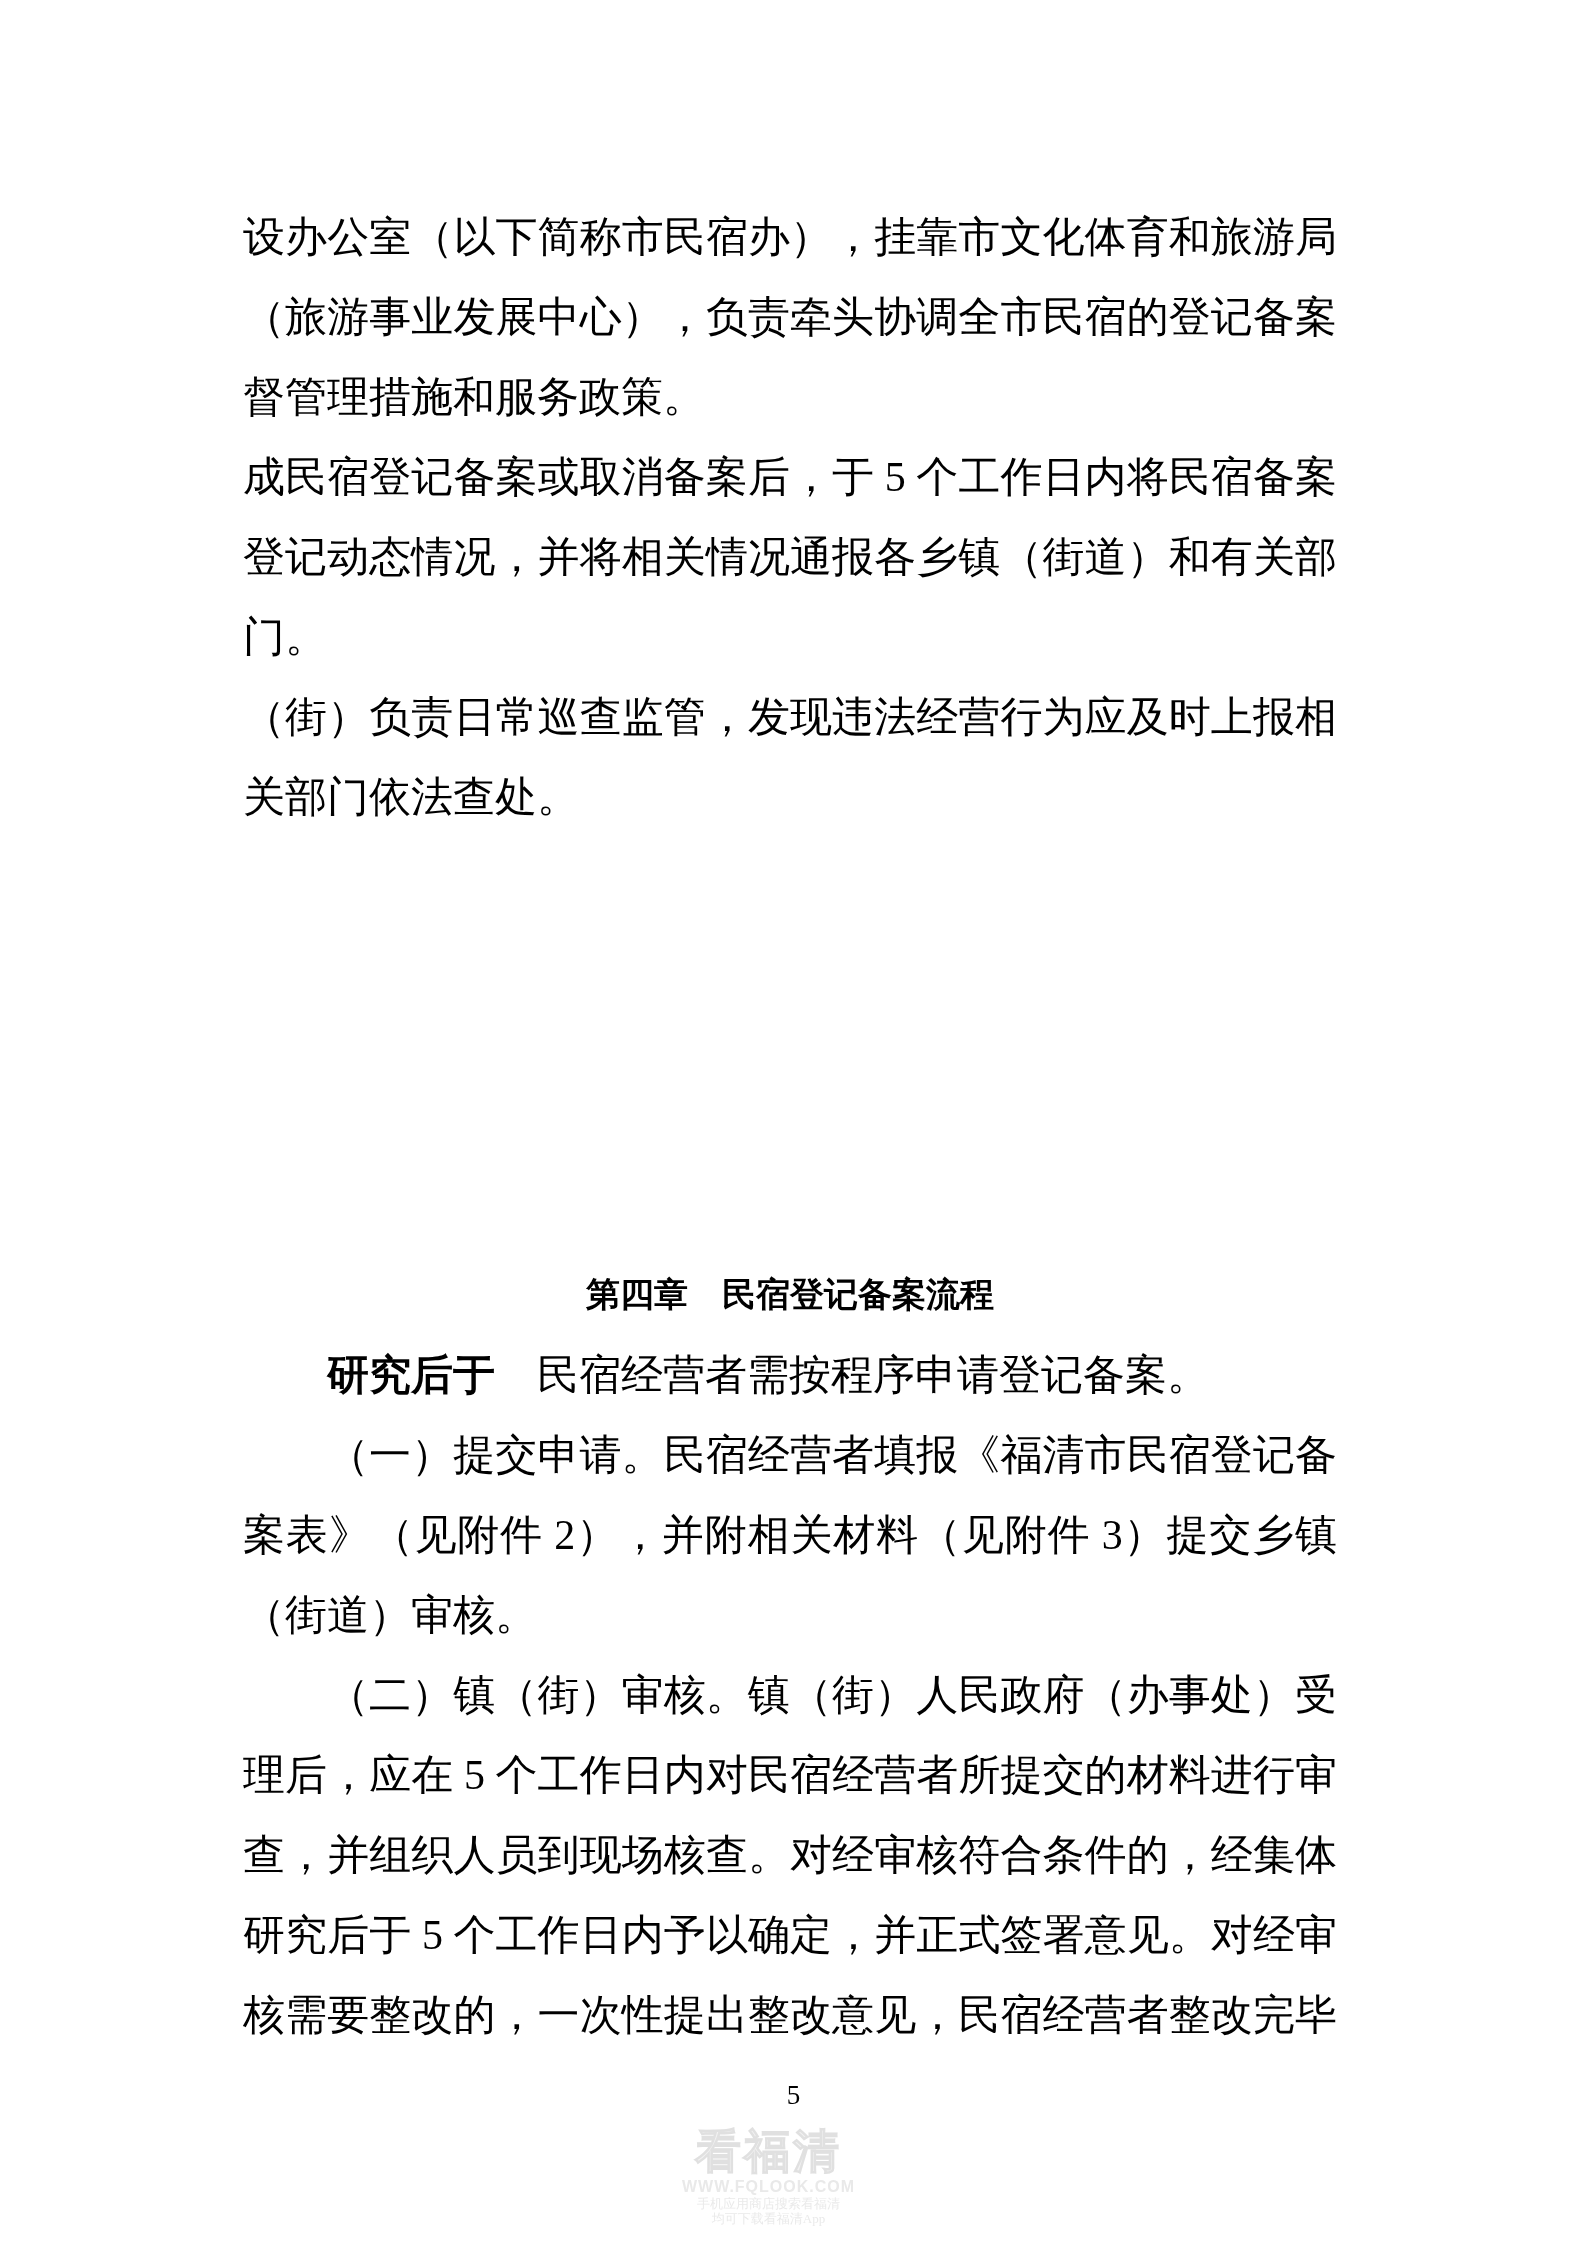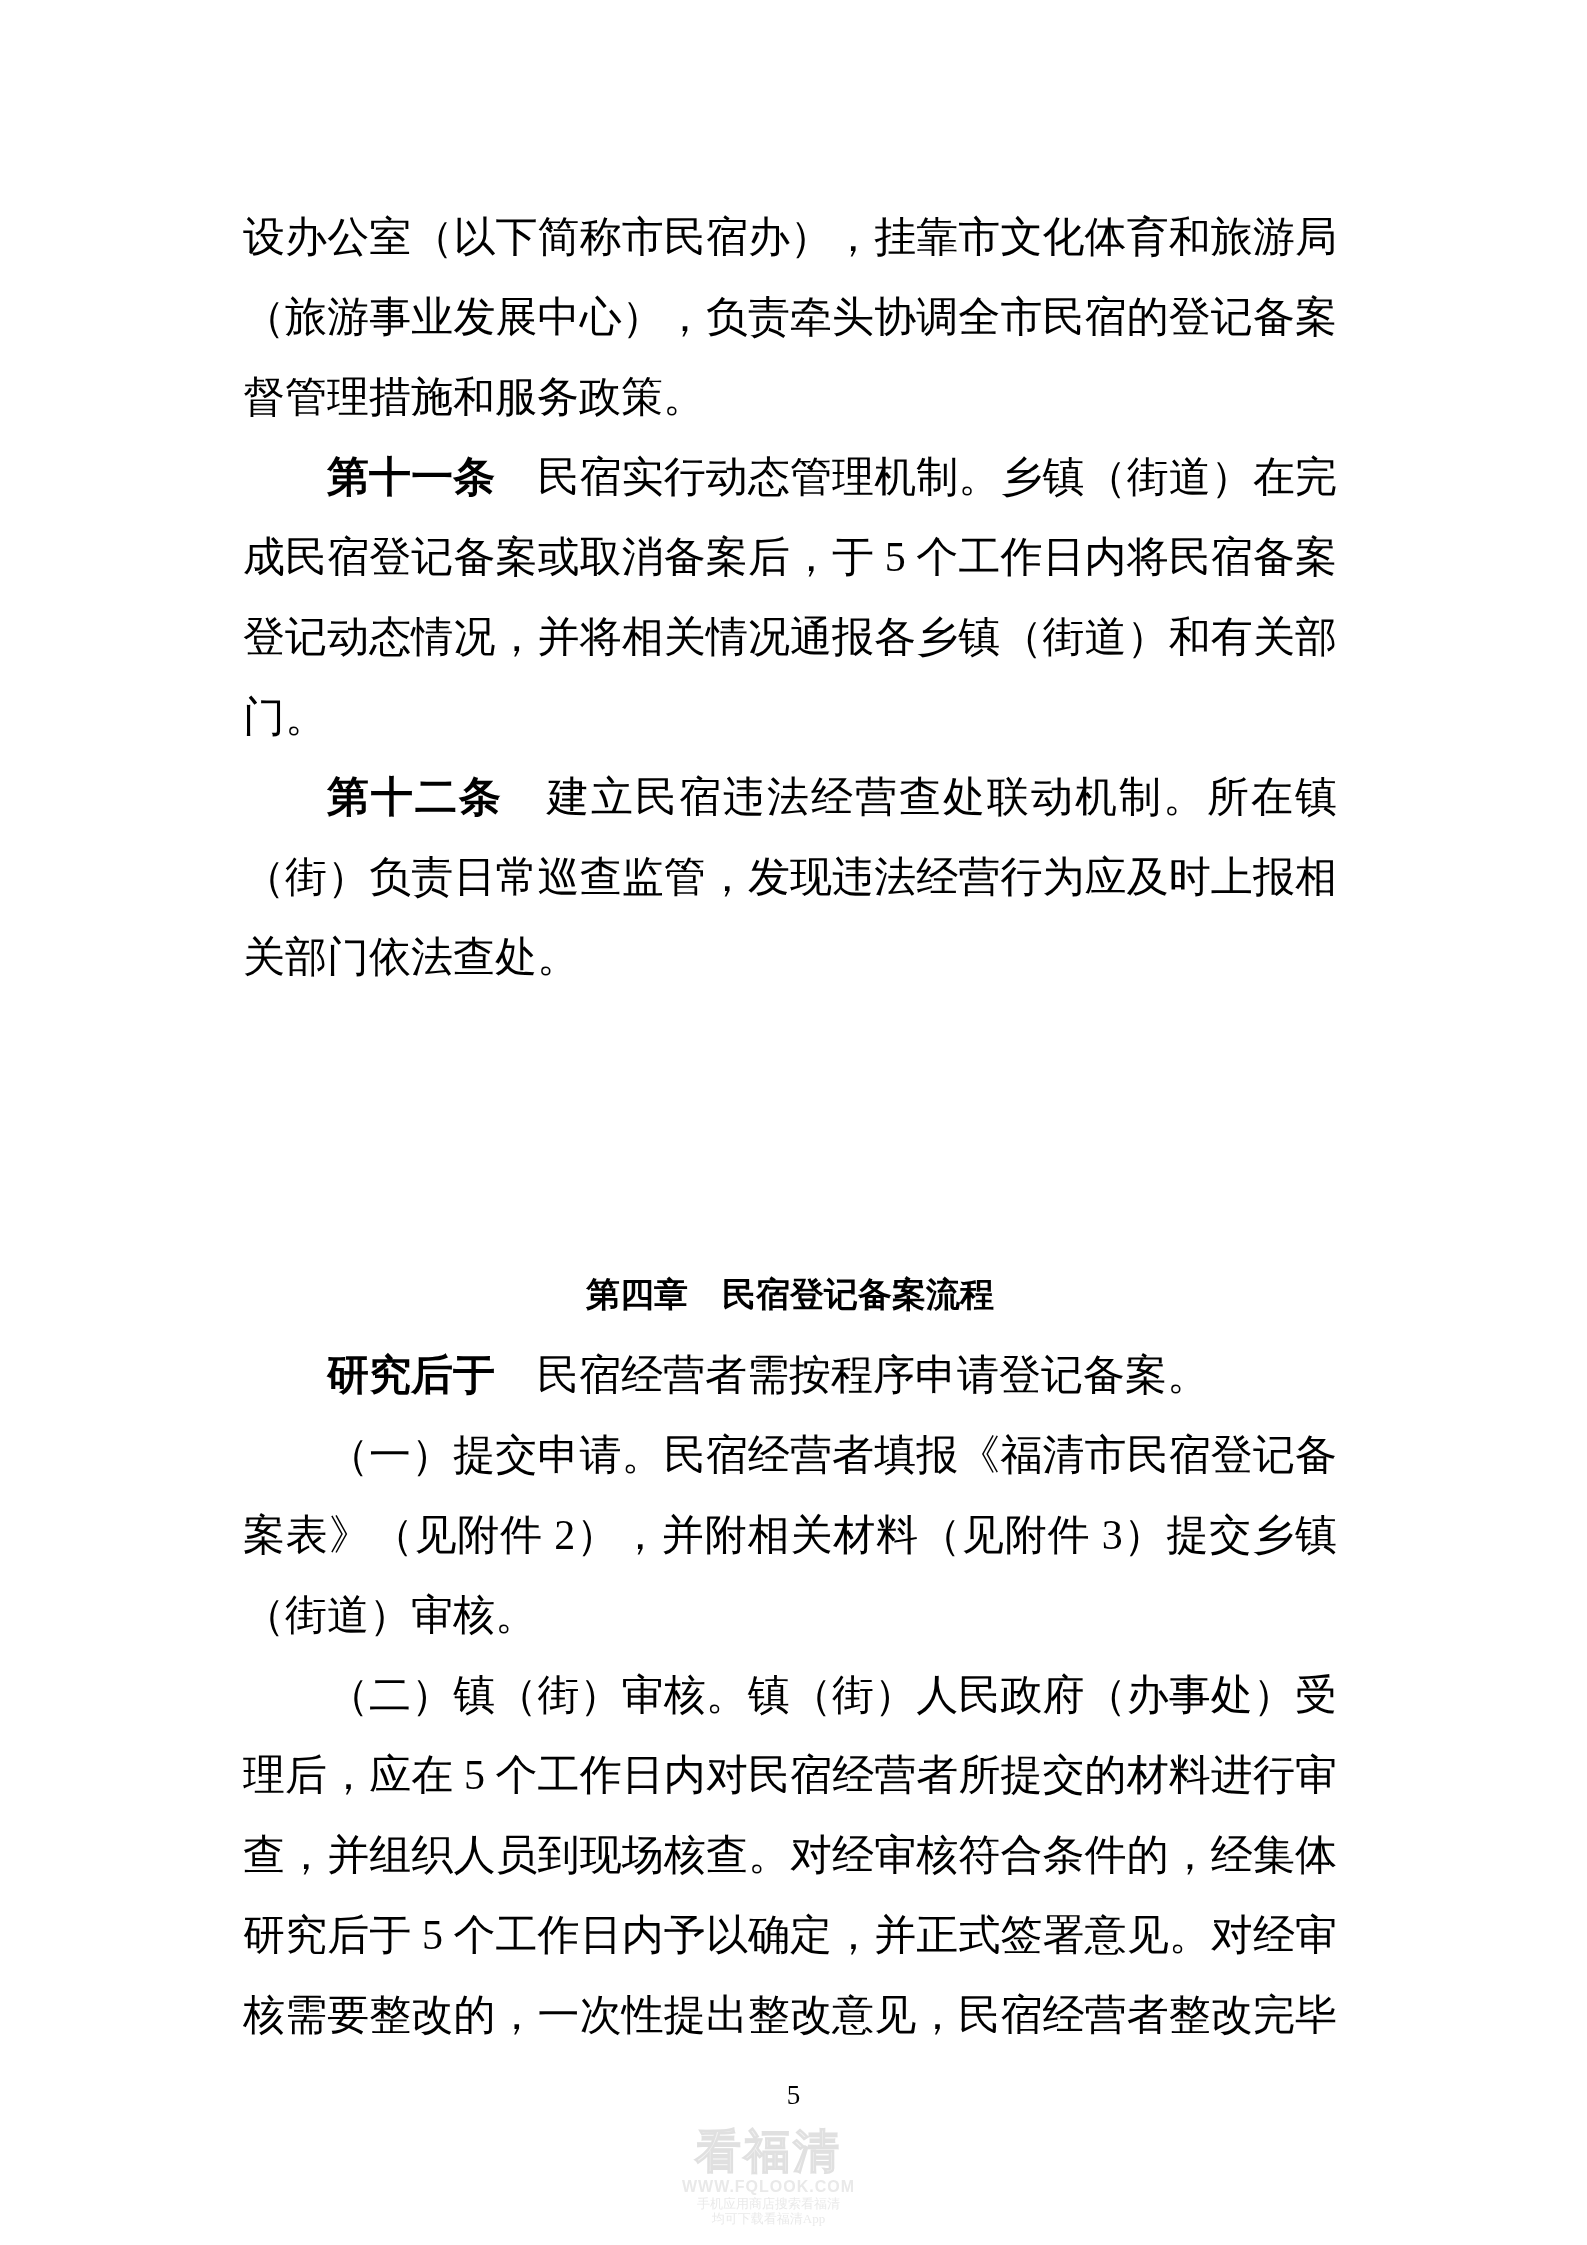--- a/index.html
+++ b/index.html
@@ -97,25 +97,23 @@
 </style>
 </head>
 <body>
 
 <div class="page">
 
   <div id="block-a" class="text-block">
       <div class="line justify">设办公室（以下简称市民宿办），挂靠市文化体育和旅游局</div>
       <div class="line justify">（旅游事业发展中心），负责牵头协调全市民宿的登记备案</div>
       <div class="line">督管理措施和服务政策。</div>
-      <div class="line indent justify"><span class="art-label">第十一条</span>　民宿实行动态管理机制。乡镇（街道）在完</div>
       <div class="line justify">成民宿登记备案或取消备案后，于 5 个工作日内将民宿备案</div>
       <div class="line justify">登记动态情况，并将相关情况通报各乡镇（街道）和有关部</div>
       <div class="line">门。</div>
-      <div class="line indent justify"><span class="art-label">第十二条</span>　建立民宿违法经营查处联动机制。所在镇</div>
       <div class="line justify">（街）负责日常巡查监管，发现违法经营行为应及时上报相</div>
       <div class="line">关部门依法查处。</div>
     </div>
 
   <div class="chapter-heading">第四章　民宿登记备案流程</div>
 
   <div id="block-b" class="text-block">
       <div class="line indent"><span class="art-label">研究后于</span>　民宿经营者需按程序申请登记备案。</div>
       <div class="line indent justify">（一）提交申请。民宿经营者填报《福清市民宿登记备</div>
       <div class="line justify">案表》（见附件 2），并附相关材料（见附件 3）提交乡镇</div>

